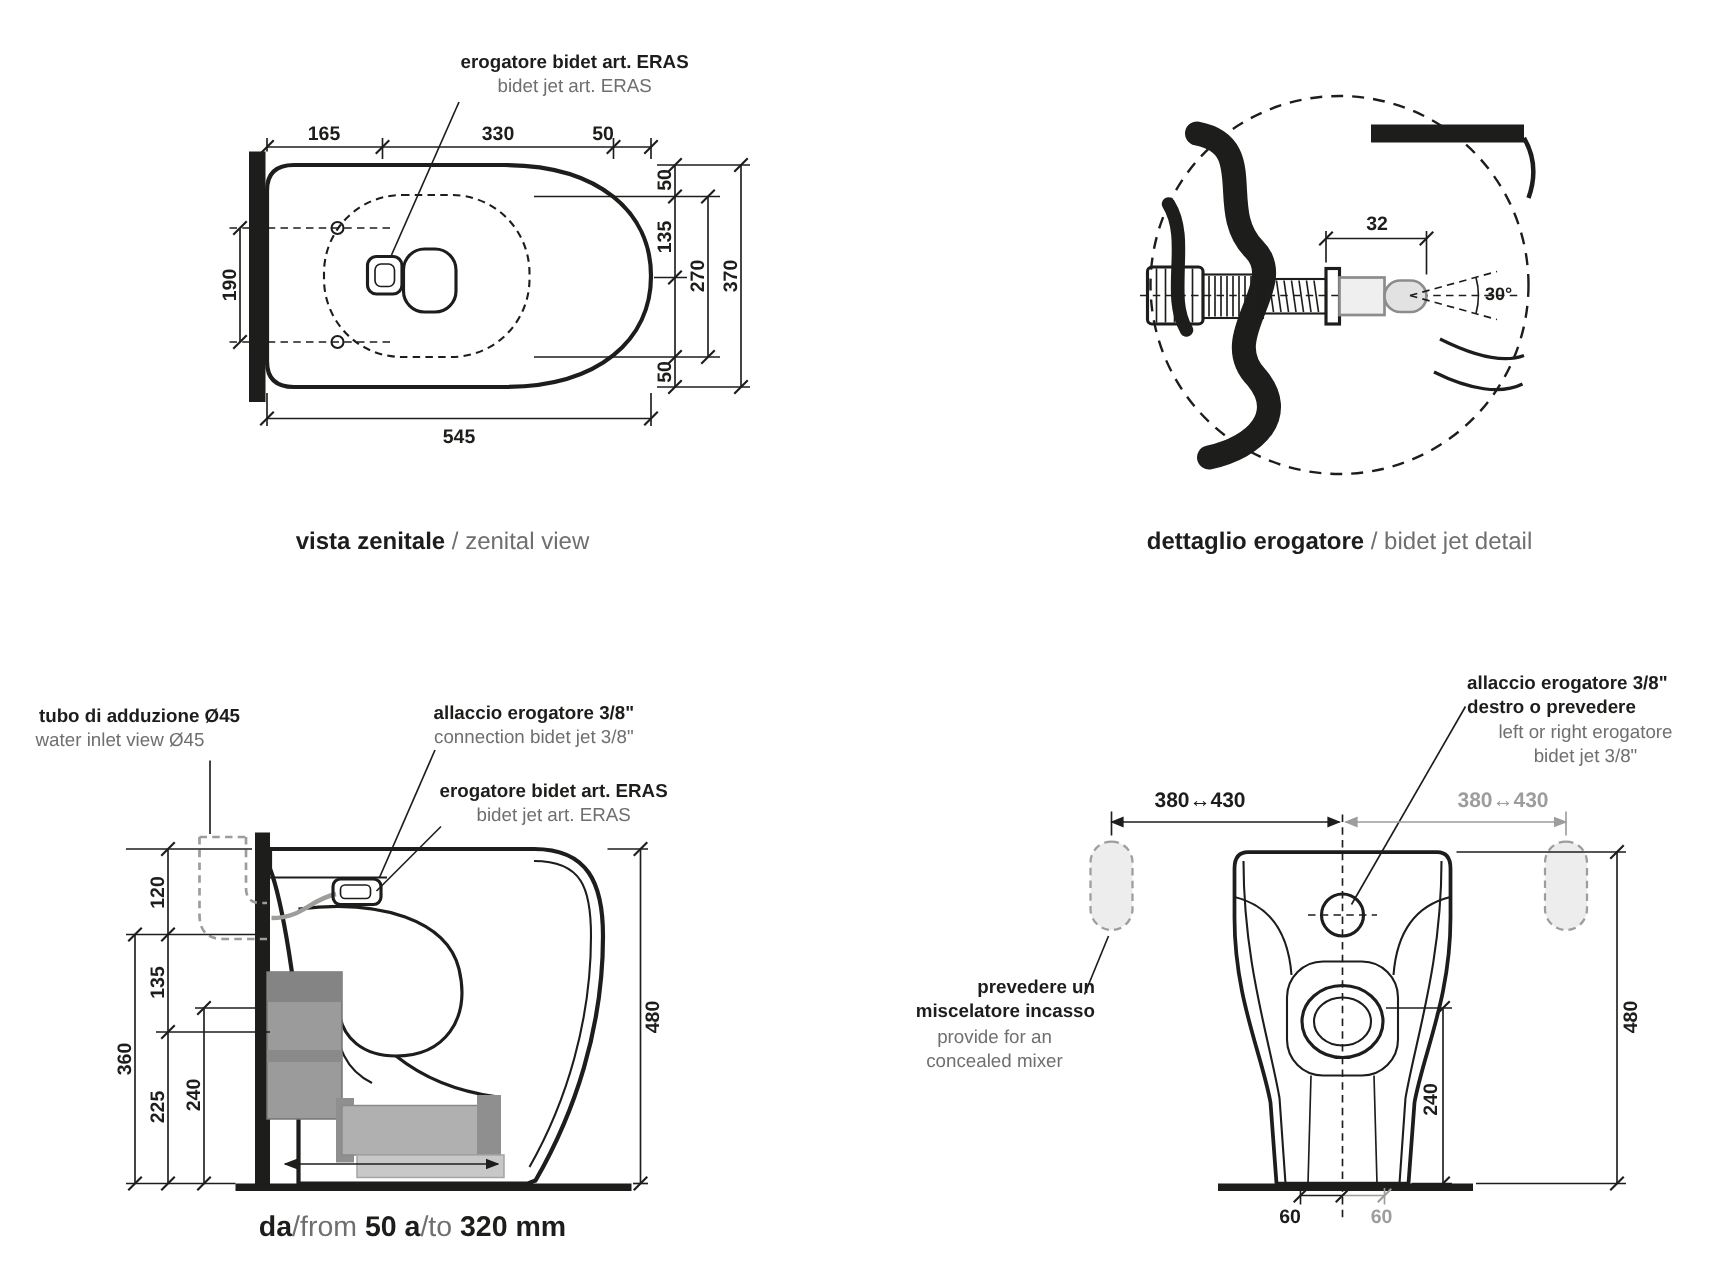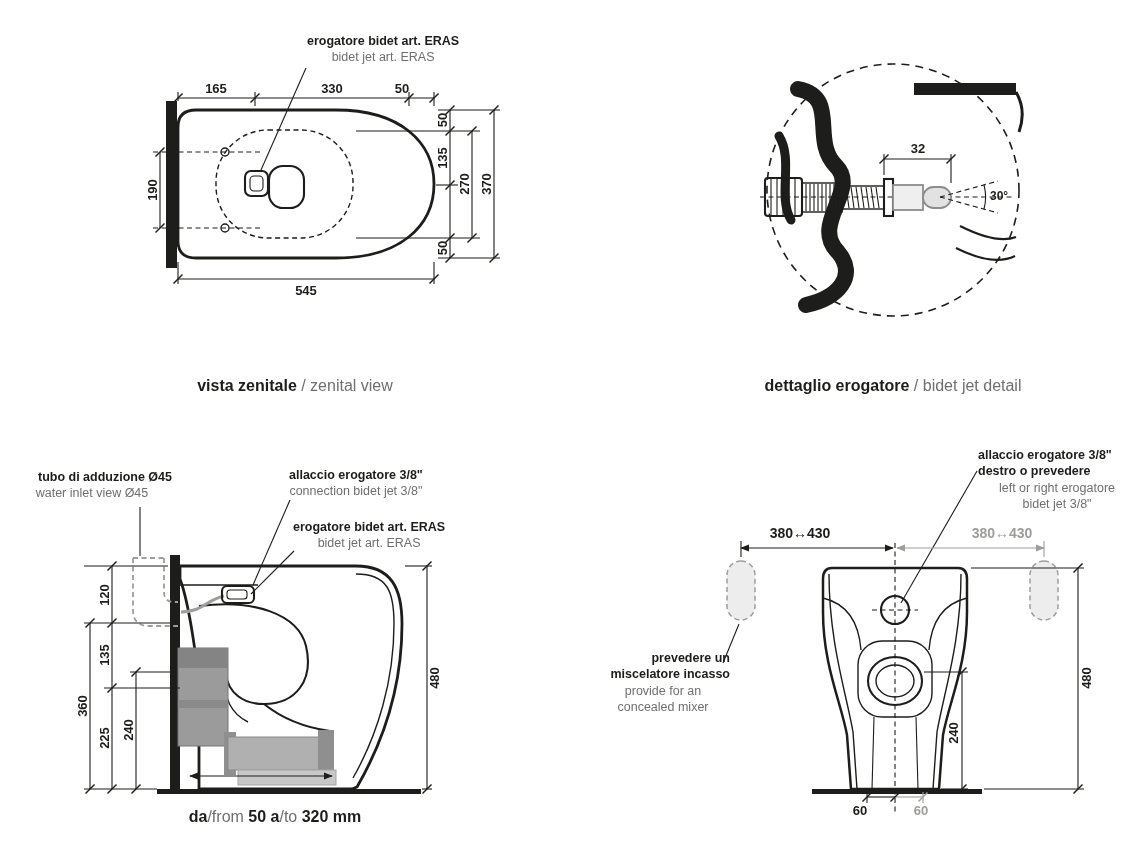--- a/index.html
+++ b/index.html
@@ -18,24 +18,24 @@
   text.dt { font-family:"Liberation Sans", sans-serif; font-size:13px; font-weight:700; fill:#1d1d1b; stroke:none; }
   text.g { fill:#9d9d9c; }
   text.s14 { font-size:14px; }
   text.s12 { font-size:12px; }
 
   
   .note { position:absolute; font-size:12.5px; line-height:1.3; }
   .note .b { font-weight:700; display:block; }
   .note .l { color:#6f6f6f; display:block;text-align:center; }
   .note.right { text-align:right; }
-  .caption { position:absolute; text-align:center; font-size:16px;margin-top:24px; }
+  .caption { position:absolute; text-align:center; font-size:16px; }
   .caption .b { font-weight:700; }
   .caption .l { color:#6f6f6f; }
-  .cap-dims { position:absolute; text-align:center; font-size:16px; }
+  .cap-dims { position:absolute; text-align:center; font-size:19px; }
   .cap-dims .b { font-weight:700; color:#1d1d1b; }
   .cap-dims .l { color:#6f6f6f; }
 </style>
 </head>
 <body>
 
 <div class="stage">
 
 <svg width="1139" height="854" viewBox="0 0 1139 854">
   <defs>
@@ -324,21 +324,21 @@
 </div>
 
 <div class="caption" style="left:150px; top:353px; width:290px;">
   <span class="b">vista zenitale</span><span class="l"> / zenital view</span>
 </div>
 
 <div class="caption" style="left:733px; top:353px; width:320px;text-align:center;">
   <span class="b">dettaglio erogatore</span><span class="l"> / bidet jet detail</span>
 </div>
 
-<div class="note right" style="left:12px; top:469px; width:160px;">
+<div class="note right" style="left:0; top:469px; width:160px;">
   <span class="b">tubo di adduzione Ø45</span>
   <span class="l">water inlet view Ø45</span>
 </div>
 
 <div class="note" style="left:289px; top:467px;">
   <span class="b">allaccio erogatore 3/8"</span>
   <span class="l">connection bidet jet 3/8"</span>
 </div>
 
 <div class="note" style="left:293px; top:519px;">

